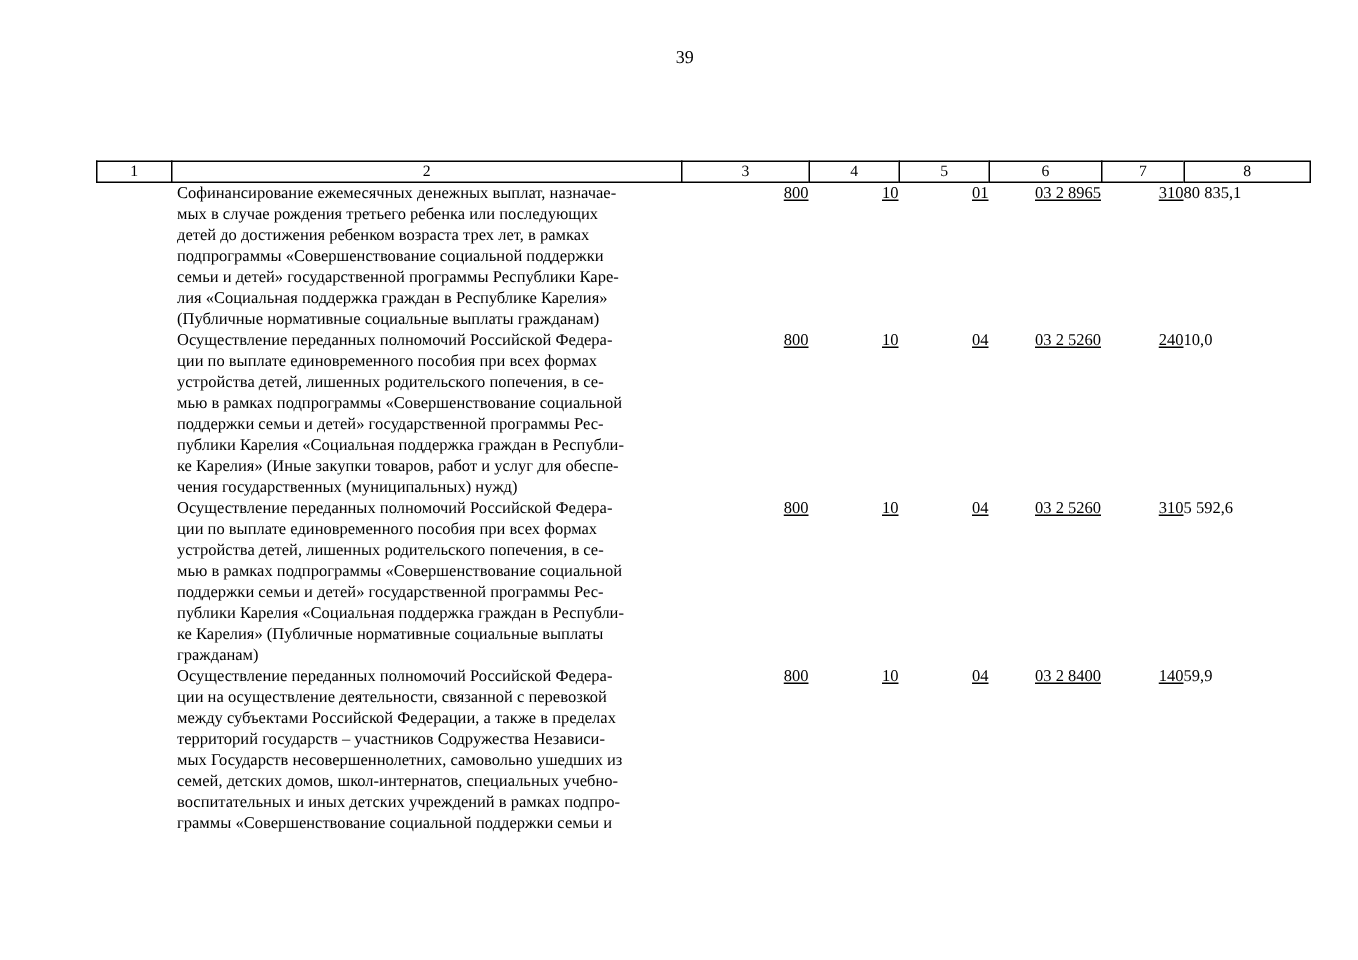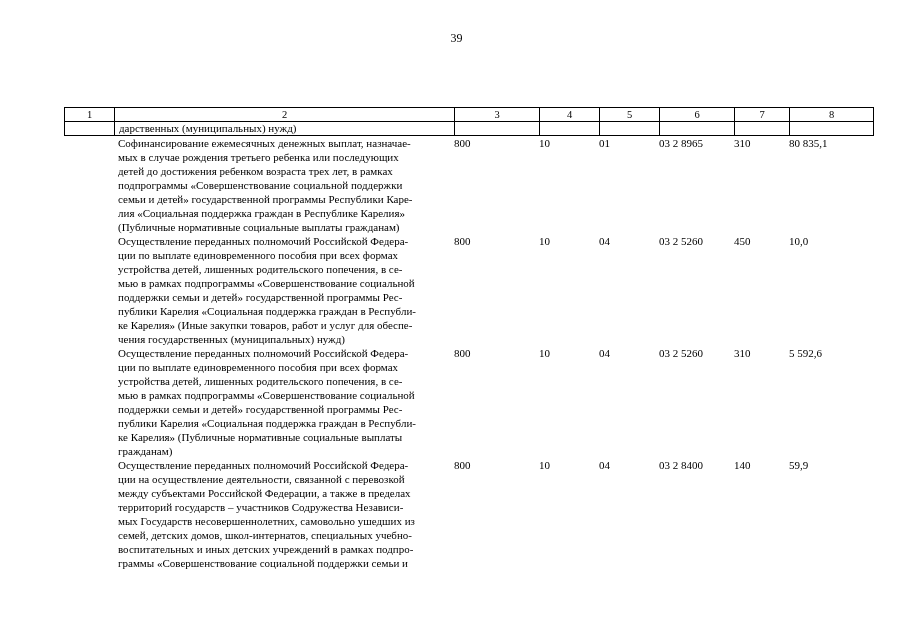--- a/index.html
+++ b/index.html
@@ -56,51 +56,41 @@
   .brow {
     line-height: 14px;
     align-items: start;
   }
   .txt {
     padding-left: 4px;
     padding-right: 6px;
     white-space: pre-line;
     text-align: left;
   }
-  .num { text-align: left; }
+  .num { text-align: right; text-decoration: underline; }
   .amt { text-align: left; padding-right: 12px; }
 </style>
 </head>
 <body>
 
 <div class="page-num">39</div>
 
 <div class="tbl">
 
   <div class="grid hrow">
     <div>1</div>
     <div>2</div>
     <div>3</div>
     <div>4</div>
     <div>5</div>
     <div>6</div>
     <div>7</div>
     <div>8</div>
   </div>
 
-  <div class="grid crow">
-    <div></div>
-    <div class="txt">дарственных (муниципальных) нужд)</div>
-    <div></div>
-    <div></div>
-    <div></div>
-    <div></div>
-    <div></div>
-    <div></div>
-  </div>
 
   <div class="grid brow">
     <div></div>
     <div class="txt">Софинансирование ежемесячных денежных выплат, назначае-
 мых в случае рождения третьего ребенка или последующих
 детей до достижения ребенком возраста трех лет, в рамках
 подпрограммы «Совершенствование социальной поддержки
 семьи и детей» государственной программы Республики Каре-
 лия «Социальная поддержка граждан в Республике Карелия»
 (Публичные нормативные социальные выплаты гражданам)</div>
@@ -119,21 +109,21 @@
 устройства детей, лишенных родительского попечения, в се-
 мью в рамках подпрограммы «Совершенствование социальной
 поддержки семьи и детей» государственной программы Рес-
 публики Карелия «Социальная поддержка граждан в Республи-
 ке Карелия» (Иные закупки товаров, работ и услуг для обеспе-
 чения государственных (муниципальных) нужд)</div>
     <div class="num">800</div>
     <div class="num">10</div>
     <div class="num">04</div>
     <div class="num">03 2 5260</div>
-    <div class="num">450</div>
+    <div class="num">240</div>
     <div class="amt">10,0</div>
   </div>
 
   <div class="grid brow">
     <div></div>
     <div class="txt">Осуществление переданных полномочий Российской Федера-
 ции по выплате единовременного пособия при всех формах
 устройства детей, лишенных родительского попечения, в се-
 мью в рамках подпрограммы «Совершенствование социальной
 поддержки семьи и детей» государственной программы Рес-

